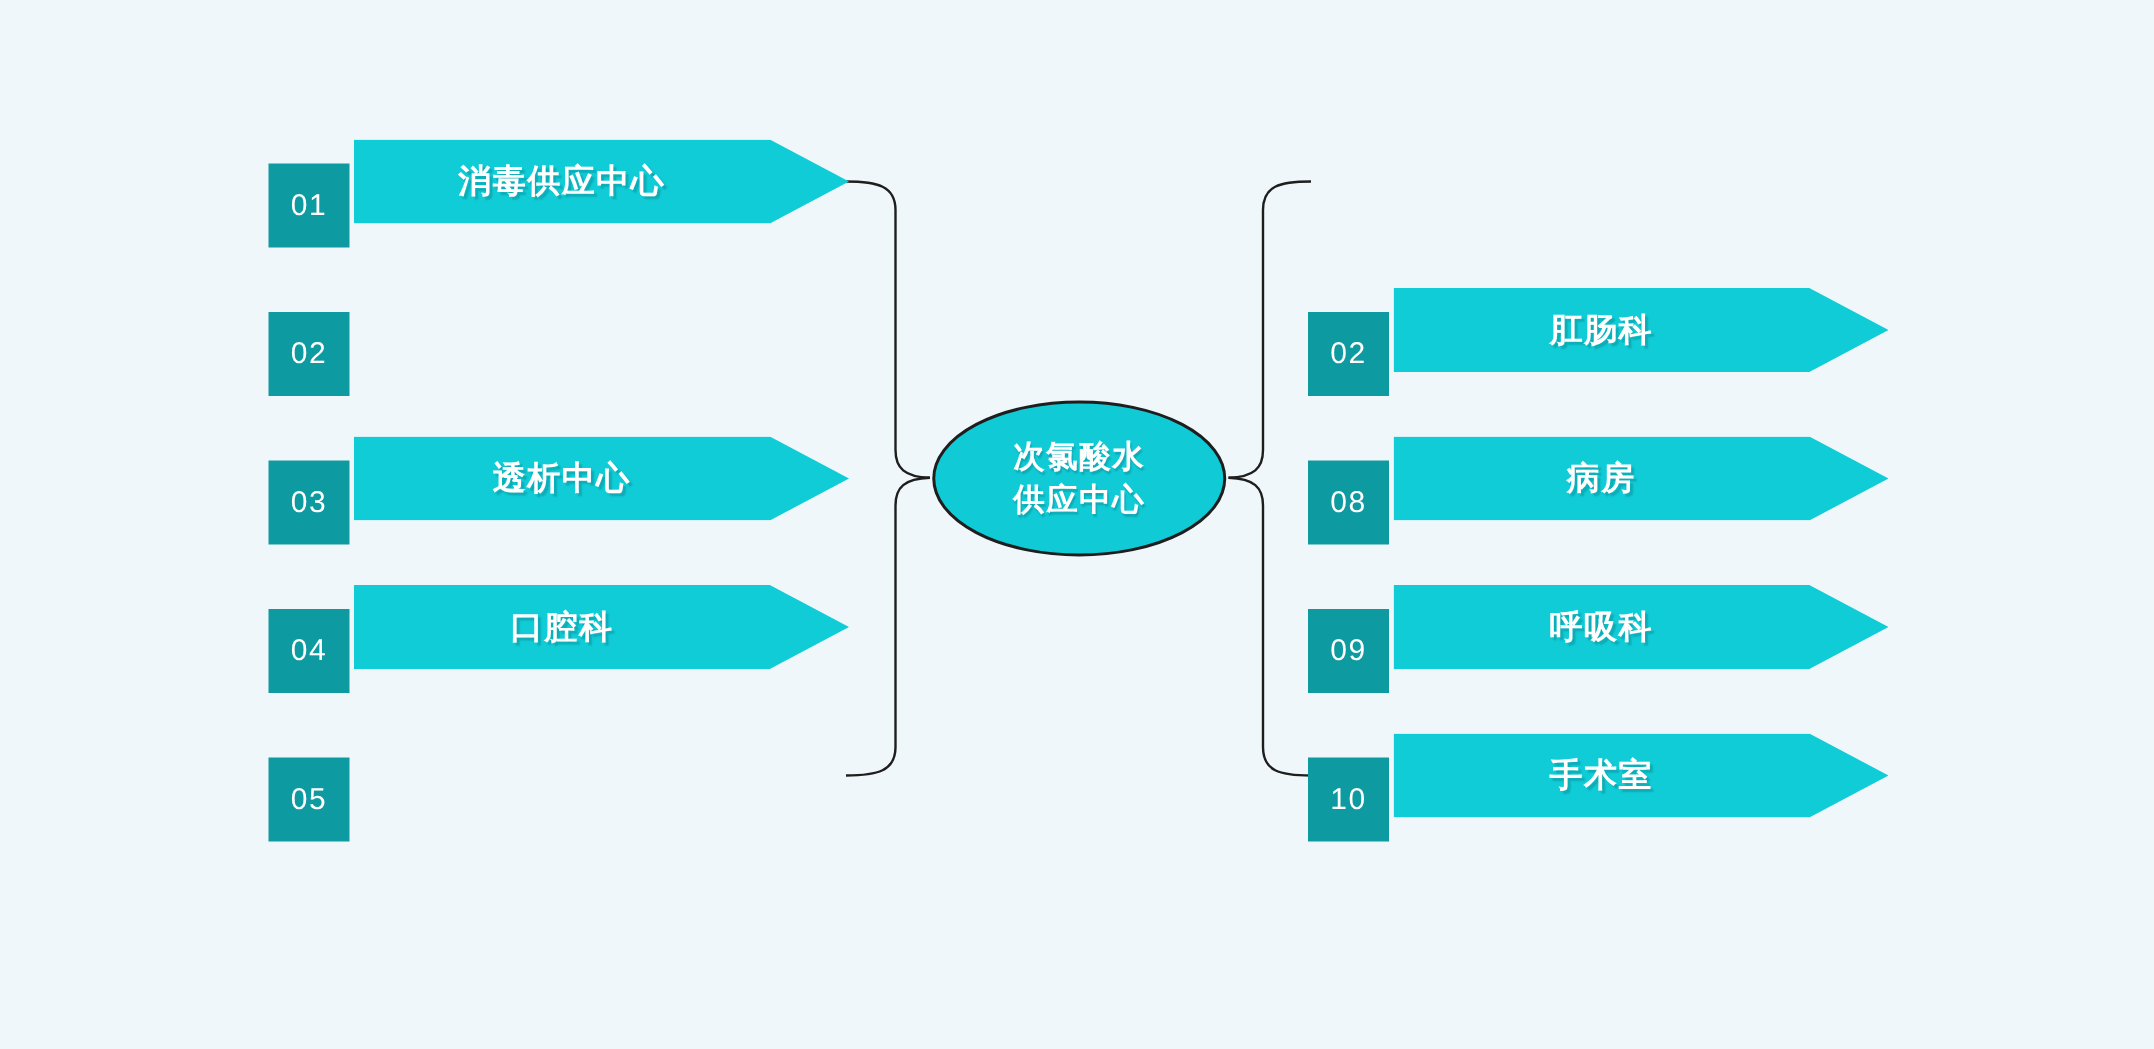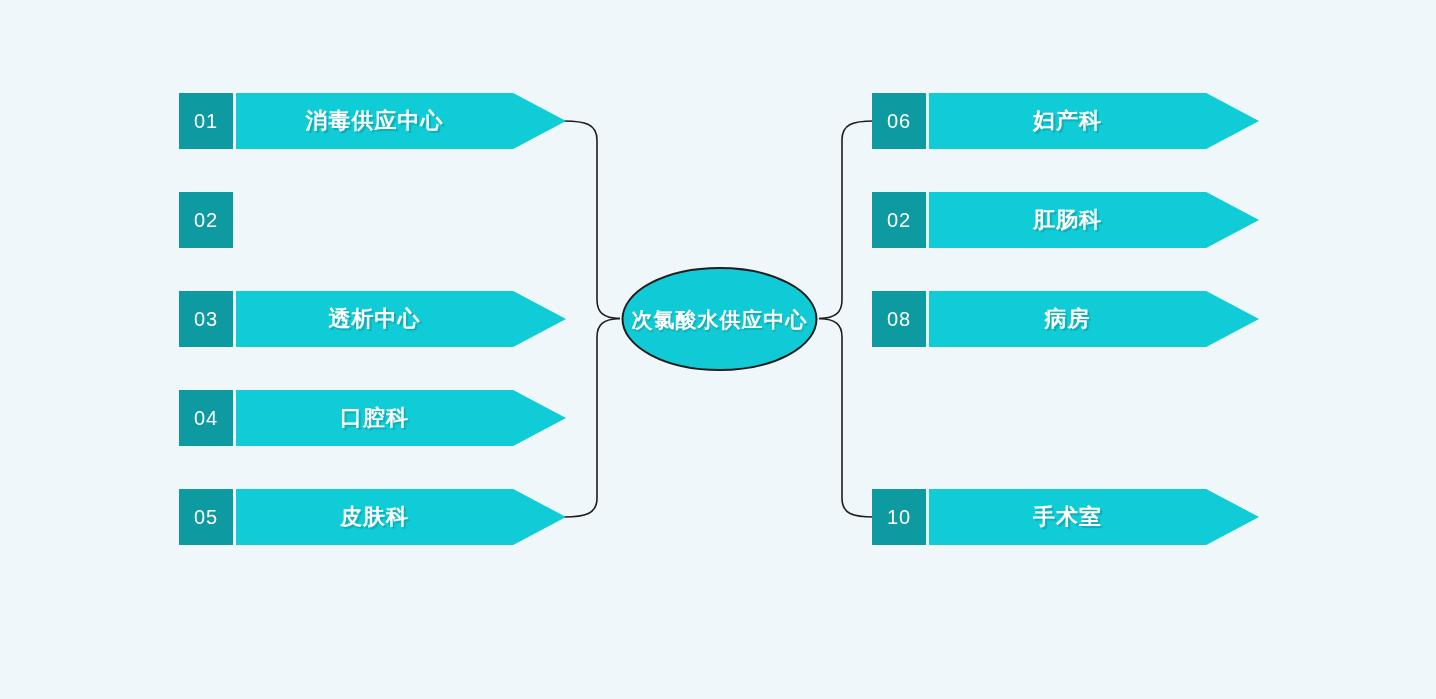--- a/index.html
+++ b/index.html
@@ -22,42 +22,42 @@
   .connector{fill:none;stroke:var(--connector);stroke-width:1.6px;}
   .center-ellipse{fill:var(--ellipse-fill);stroke:var(--connector);stroke-width:2px;}
 
   .banner{position:absolute;width:441px;height:56px;}
   .banner.r1{top:93px;}  .banner.r2{top:192px;} .banner.r3{top:291px;text-decoration:underline;}
   .banner.r4{top:390px;text-decoration:underline;} .banner.r5{top:489px;}
   .banner.left-side{left:179px;}
   .banner.right-side{left:872px;}
 
   .numbox{
-    position:absolute;left:0;top:0;width:54px;height:56px;
+    position:absolute;left:0;top:16px;width:54px;height:56px;
     background:var(--number-box);
     display:flex;align-items:center;justify-content:center;
   }
   .num{color:var(--text);font-size:20px;letter-spacing:1px;}
 
   .arrow{
     position:absolute;left:57px;top:0;width:330px;height:56px;
     background:var(--arrow);
     clip-path:polygon(0 0,84% 0,100% 50%,84% 100%,0 100%);
     display:flex;align-items:center;justify-content:center;
     padding-right:53px;box-sizing:border-box;
   }
   .label{
     color:var(--text);font-weight:bold;font-size:22px;
     letter-spacing:1px;white-space:nowrap;
     text-shadow:2px 2px 1px rgba(10,100,110,0.30);
   }
 
   .center-label{
     position:absolute;left:622px;top:268px;width:195px;height:102px;
-    display:flex;flex-direction:row;align-items:center;justify-content:center;
+    display:flex;flex-direction:column;align-items:center;justify-content:center;
     color:var(--text);font-weight:bold;font-size:21px;line-height:29px;
     letter-spacing:1px;text-align:center;pointer-events:none;
     text-shadow:1px 2px 1px rgba(10,100,110,0.30);
   }
 </style>
 </head>
 <body>
 
 <div class="canvas">
 
@@ -104,52 +104,49 @@
     </div>
     <div class="arrow">
       <span class="label">口腔科</span>
     </div>
   </div>
 
   <div class="banner left-side r5">
     <div class="numbox">
       <span class="num">05</span>
     </div>
-    <div class="arrow">
-      <span class="label">皮肤科</span>
-    </div>
   </div>
 
-  <div class="banner right-side r1">
-    <div class="numbox">
-      <span class="num">06</span>
-    </div>
-    <div class="arrow">
-      <span class="label">妇产科</span>
-    </div>
-  </div>
 
   <div class="banner right-side r2">
     <div class="numbox">
       <span class="num">02</span>
     </div>
     <div class="arrow">
       <span class="label">肛肠科</span>
     </div>
   </div>
 
   <div class="banner right-side r3">
     <div class="numbox">
       <span class="num">08</span>
     </div>
     <div class="arrow">
       <span class="label">病房</span>
     </div>
   </div>
 
+  <div class="banner right-side r4">
+    <div class="numbox">
+      <span class="num">09</span>
+    </div>
+    <div class="arrow">
+      <span class="label">呼吸科</span>
+    </div>
+  </div>
 
   <div class="banner right-side r5">
     <div class="numbox">
       <span class="num">10</span>
     </div>
     <div class="arrow">
       <span class="label">手术室</span>
     </div>
   </div>
 

